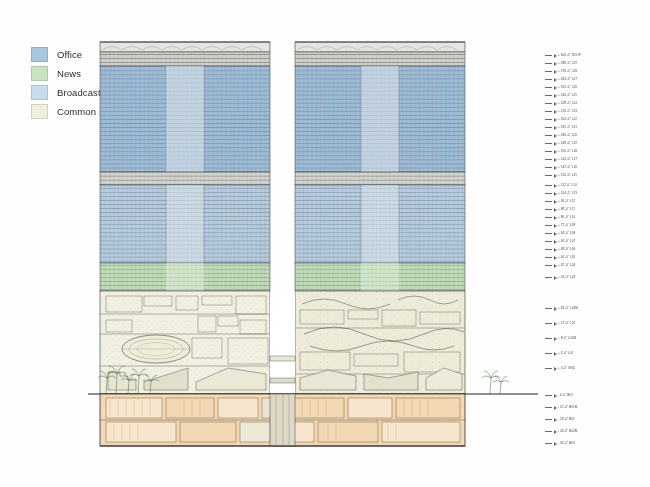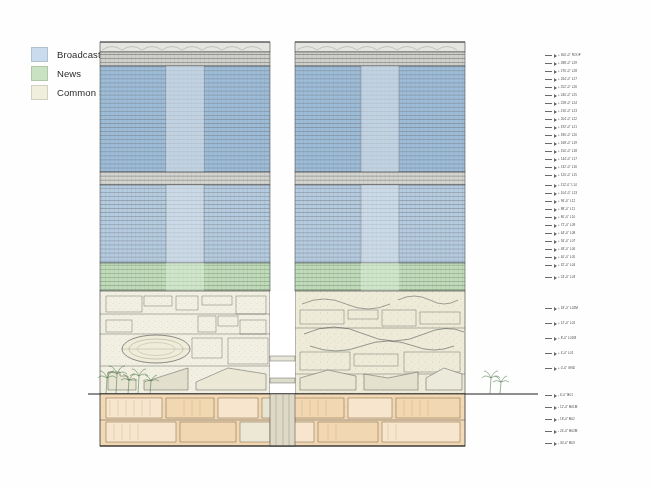--- a/index.html
+++ b/index.html
@@ -97,26 +97,30 @@
     line-height: 1;
   }
 </style>
 </head>
 <body>
 
 <div id="sheet">
 
   <div id="legend">
     <div class="legend-row">
-      <span class="legend-swatch" style="background:#c9dced;"></span>
-      <span class="legend-label">Broadcast</span>
+      <span class="legend-swatch" style="background:#a8c6e0;"></span>
+      <span class="legend-label">Office</span>
     </div>
     <div class="legend-row">
       <span class="legend-swatch" style="background:#c9e3c2;"></span>
       <span class="legend-label">News</span>
+    </div>
+    <div class="legend-row">
+      <span class="legend-swatch" style="background:#c9dced;"></span>
+      <span class="legend-label">Broadcast</span>
     </div>
     <div class="legend-row">
       <span class="legend-swatch" style="background:#f0eedc;"></span>
       <span class="legend-label">Common Space</span>
     </div>
   </div>
 
   <div id="drawing">
   <svg width="450" height="412" viewBox="0 0 450 412" xmlns="http://www.w3.org/2000/svg">
     <defs>

